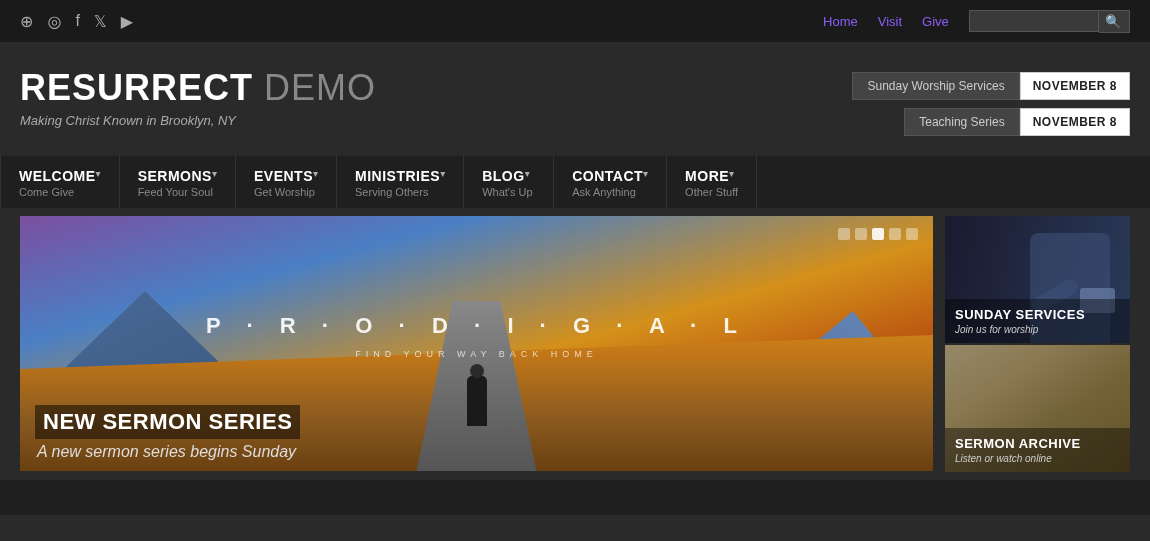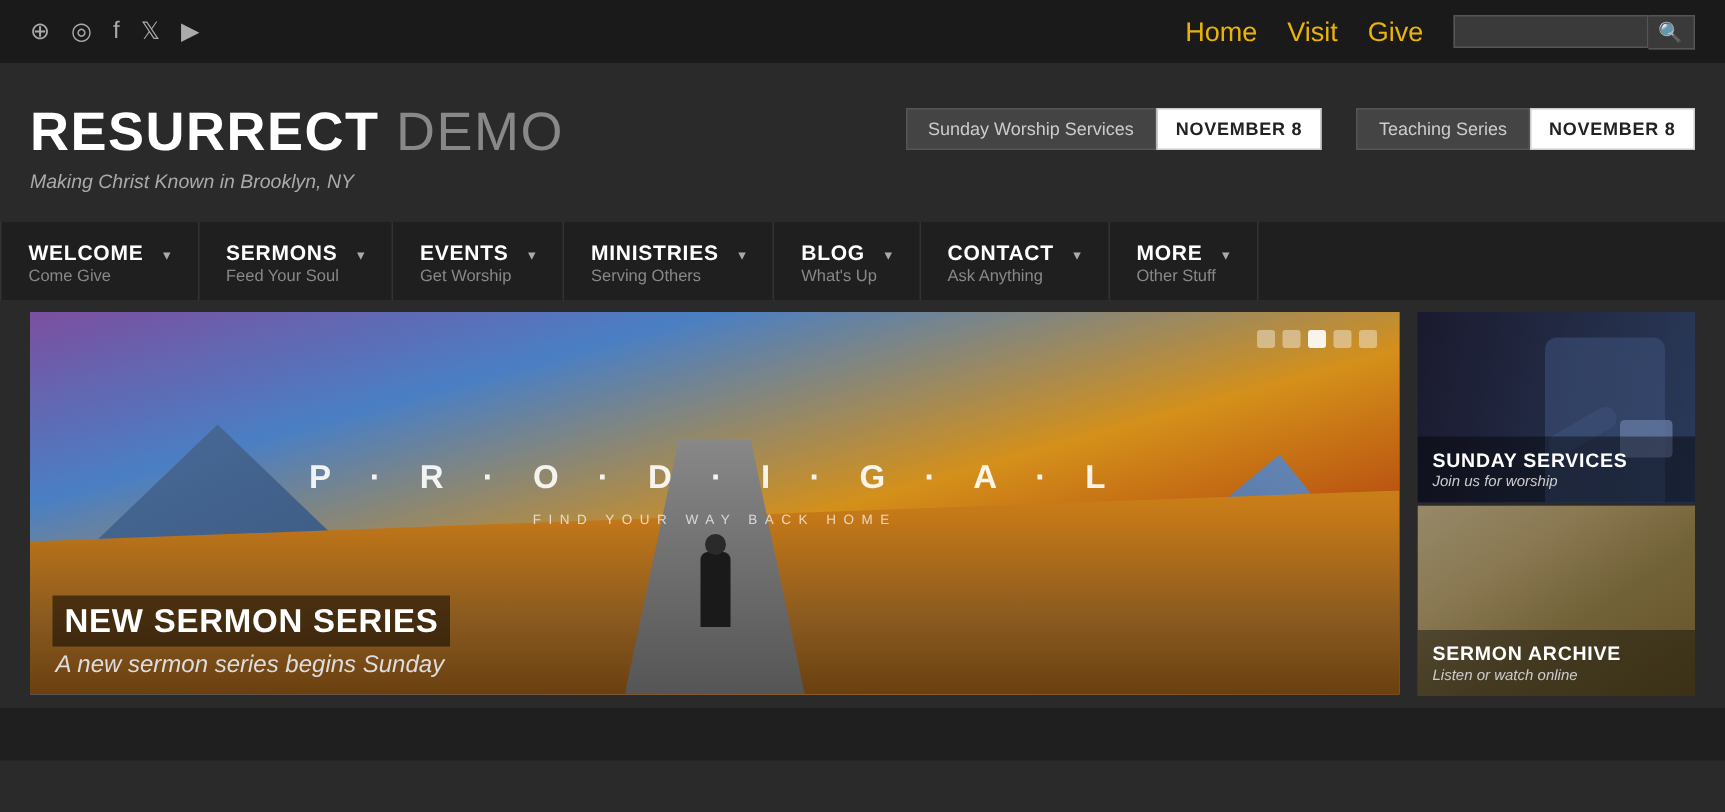--- a/index.html
+++ b/index.html
@@ -29,22 +29,22 @@
       color: #aaa;
       font-size: 16px;
       cursor: pointer;
     }
     #top-bar-right {
       display: flex;
       align-items: center;
       gap: 20px;
     }
     .top-nav-link {
-      color: #eab308;
-      font-size: 18px;
+      color: #8b5cf6;
+      font-size: 13px;
       cursor: pointer;
       text-decoration: none;
     }
     #search-container {
       display: flex;
       align-items: center;
     }
     #search-input {
       background: #3a3a3a;
       border: 1px solid #555;
@@ -85,22 +85,22 @@
       font-weight: 300;
     }
     #tagline {
       color: #aaa;
       font-size: 13px;
       font-style: italic;
       margin-top: 4px;
     }
     #header-right {
       display: flex;
-      flex-direction: row;
-      gap: 23px;
+      flex-direction: column;
+      gap: 8px;
       align-items: flex-end;
       margin-top: 5px;
     }
     .header-badge {
       display: flex;
       align-items: center;
       gap: 0;
     }
     .badge-label {
       background: #444;
@@ -130,22 +130,22 @@
       display: flex;
       flex-direction: column;
       padding: 12px 18px 10px;
       cursor: pointer;
       border-right: 1px solid #333;
       min-width: 90px;
     }
     .nav-item:first-child { border-left: 1px solid #333; }
     .nav-item-top {
       display: flex;
-      align-items: flex-end;
-      gap: 13px;
+      align-items: flex-start;
+      gap: 0;
     }
     .nav-main {
       color: #fff;
       font-size: 14px;
       font-weight: bold;
       text-transform: uppercase;
       letter-spacing: 0.5px;
     }
     .nav-arrow {
       color: #aaa;

